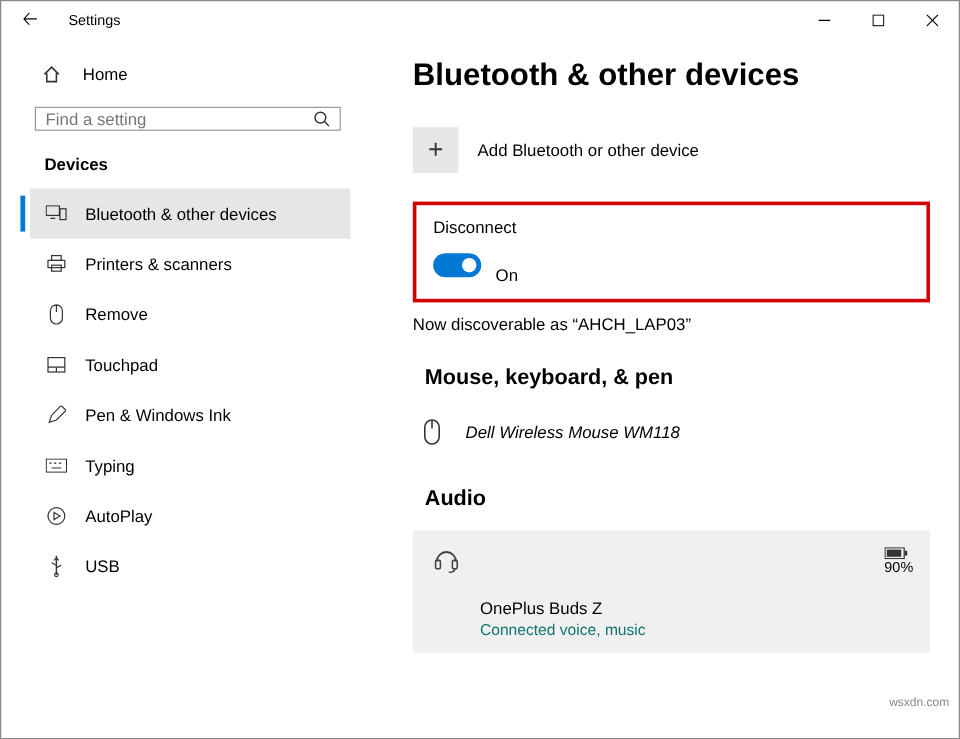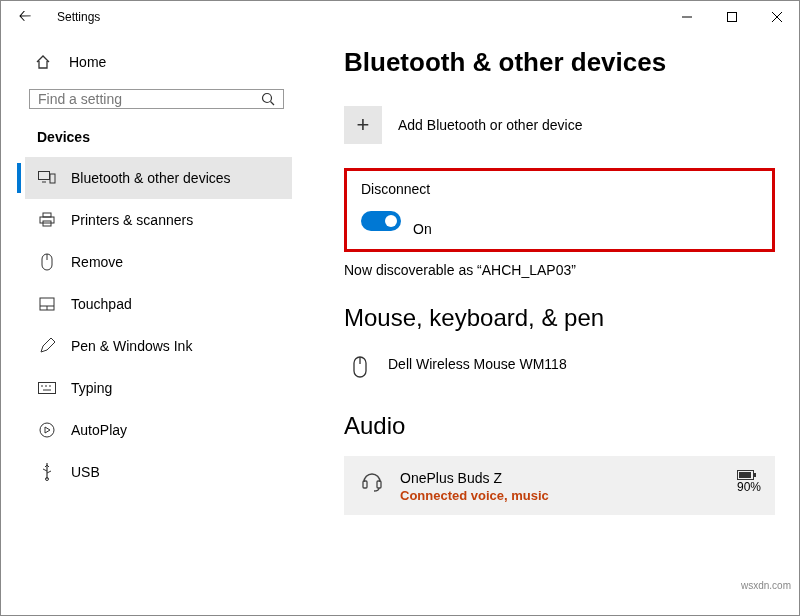--- a/index.html
+++ b/index.html
@@ -40,32 +40,32 @@
 
 .highlight-box { border:3px solid #d40000; padding: 10px 14px 12px 14px; margin-bottom:10px; }
 .bt-label { font-size:14px; margin-bottom:8px; }
 .toggle-row { display:flex; align-items:center; gap:12px; }
 .toggle { width:40px; height:20px; border-radius:10px; background:#0078d4; position:relative; }
 .toggle::after { content:""; position:absolute; width:12px; height:12px; background:#fff; border-radius:50%; top:4px; right:4px; }
 .toggle-text { font-size:14px;margin-top:16px; }
 
 .discover { font-size:14px; margin-bottom: 26px; }
 
-.cat-title { font-size:24px; font-weight:400; margin-bottom:16px; }
-
-.device-row { display:flex; align-items:flex-start; padding:8px 2px; }
+.cat-title { font-size:18px; font-weight:700; margin-bottom:16px;margin-left:10px; }
+
+.device-row { display:flex; align-items:center; padding:8px 2px;font-style:italic; }
 .device-icon { width:28px; display:flex; justify-content:center; font-size:18px; color:#333; }
 .device-text { margin-left:14px; font-size:14px; }
 
 .audio-card { background:#f0f0f0; padding:14px 14px 12px 14px; }
 .audio-top { display:flex; align-items:flex-start; }
 .audio-icon { width:28px; display:flex; justify-content:center; }
-.audio-info { margin-left:14px; flex:1; }
+.audio-info { margin-left:14px; flex:1;margin-top:43px; }
 .audio-name { font-size:14px; }
-.audio-status { font-size:13px; color:#c2410c; margin-top:2px;font-weight:bold; }
+.audio-status { font-size:13px; color:#0f766e; margin-top:2px; }
 .battery-col { text-align:left; font-size:12px; }
 .battery-icon { font-size:13px; }
 .audio-buttons { display:flex; justify-content:flex-end; gap:10px; margin-top:14px; }
 .btn { background:#ddd; padding:7px 16px; font-size:13px; border:none; }
 
 .watermark { position:absolute; right:8px; bottom:24px; font-size:10px; color:#888; }
 
 svg { display:block; }
 </style>
 </head>

